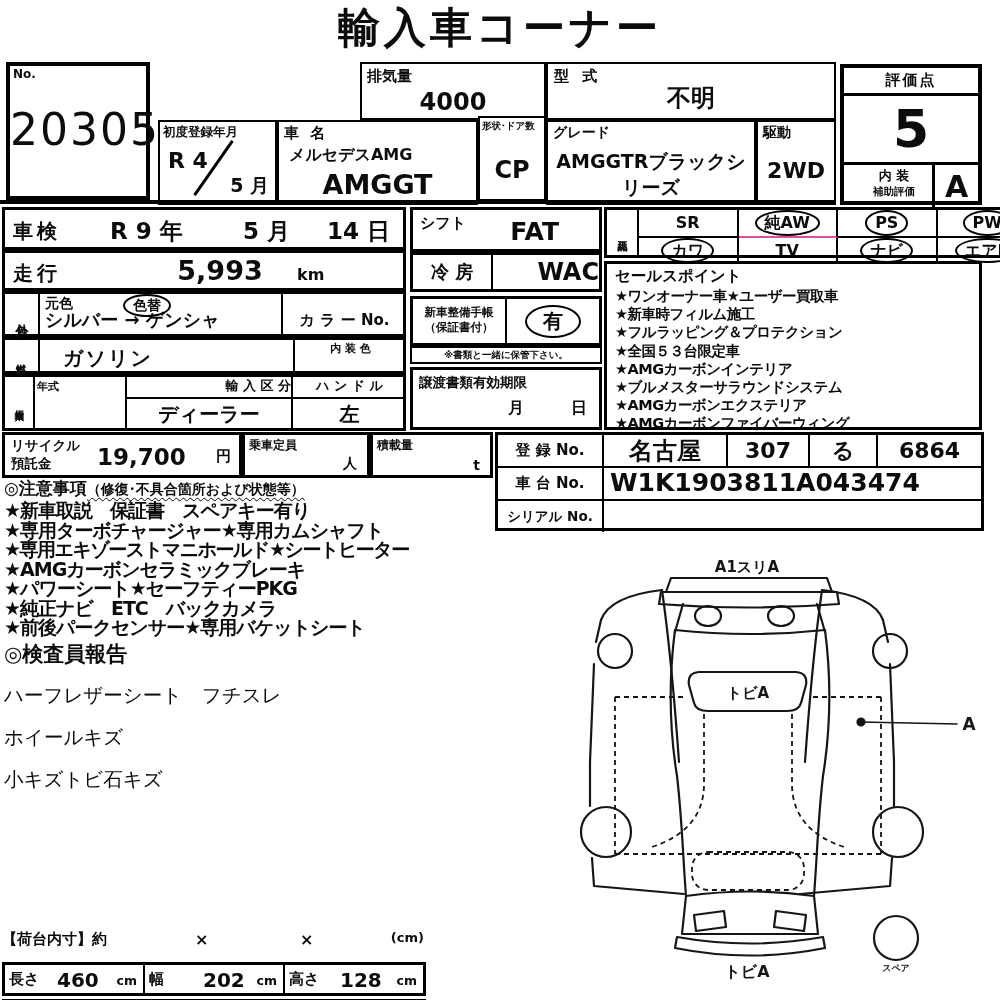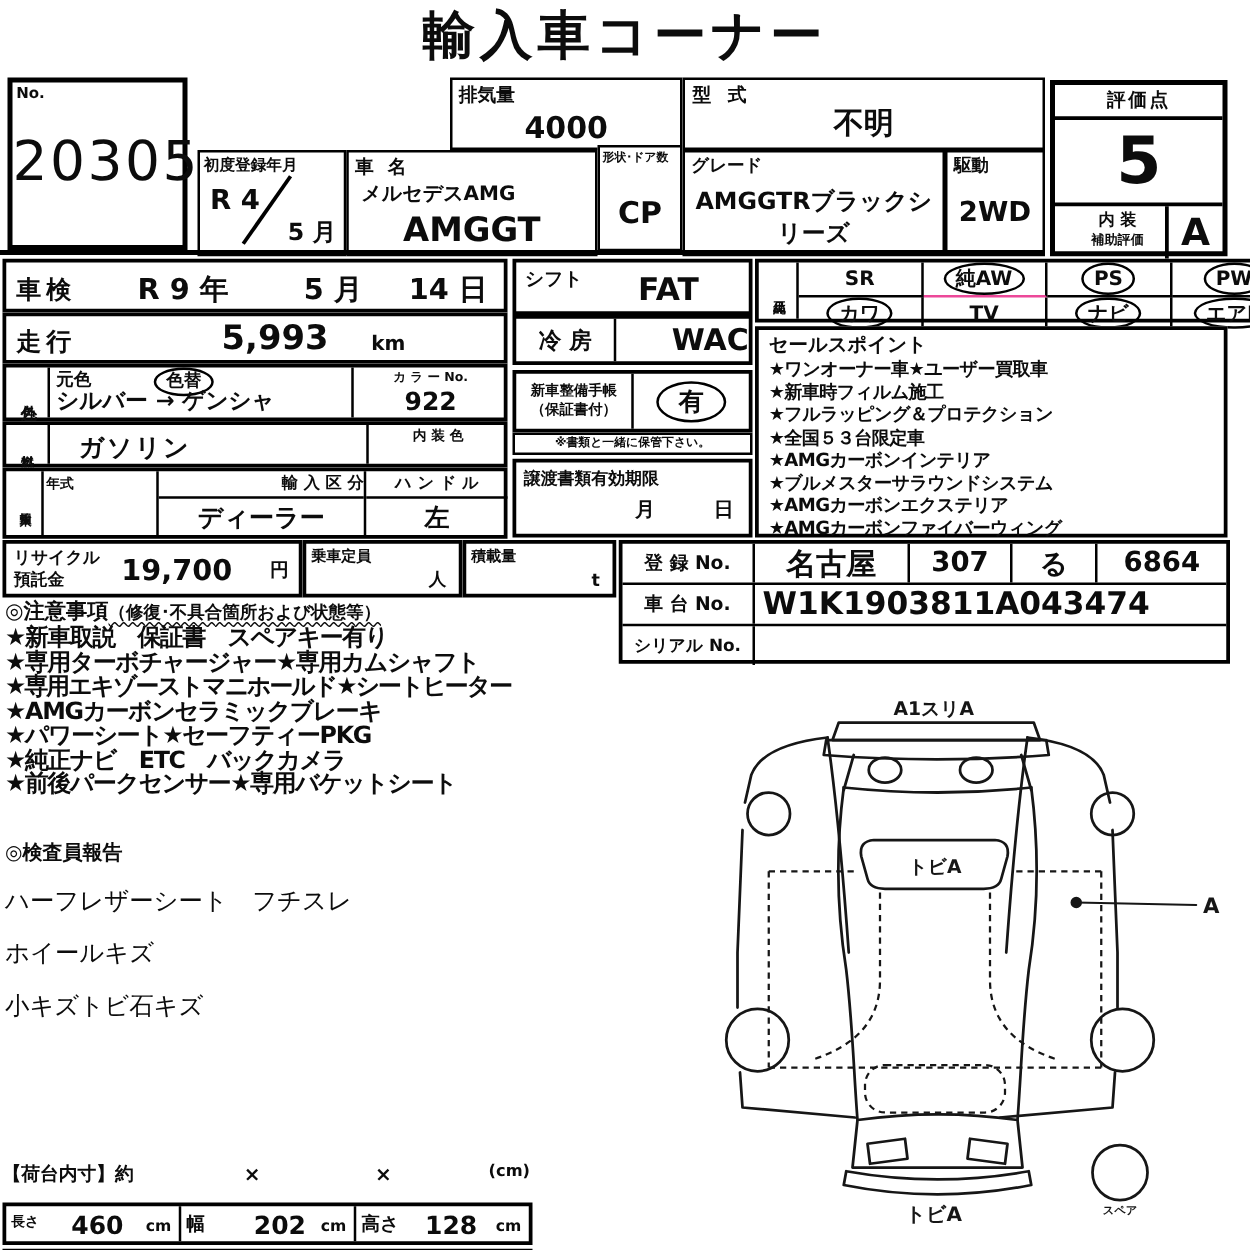--- a/index.html
+++ b/index.html
@@ -89,21 +89,21 @@
     <span class="ab bold" style="left:8px;top:7px;font-size:20px;letter-spacing:4px;">走行</span>
     <span class="ab bold" style="left:150px;top:2px;width:130px;text-align:center;font-size:27px;">5,993</span>
     <span class="ab bold" style="left:292px;top:12px;font-size:16px;">km</span>
   </div>
   <div class="cell b3" style="left:2px;top:291px;width:404px;height:46px;">
     <div class="vlbl" style="position:absolute;left:0;top:0;width:33px;height:100%;border-right:2px solid #000;font-size:13px;letter-spacing:0;">外色</div>
     <span class="ab bold" style="left:40px;top:1px;font-size:14px;">元色</span>
     <span class="ab bold chip circled" style="left:118px;top:0px;font-size:14px;">色替</span>
     <span class="ab bold" style="left:40px;bottom:2px;font-size:18px;">シルバー → ゲンシャ</span>
     <div class="ab" style="left:276px;top:0;width:125px;height:100%;border-left:2px solid #000;">
-      <div class="bold" style="font-size:10px;text-align:center;padding-top:1px;">カ ラ ー No.</div>
+      <div class="bold" style="font-size:15px;text-align:center;padding-top:17px;">カ ラ ー No.</div>
       <div class="bold" style="font-size:20px;text-align:center;">922</div>
     </div>
   </div>
   <div class="cell b3" style="left:2px;top:337px;width:404px;height:37px;">
     <div class="vlbl" style="position:absolute;left:0;top:0;width:33px;height:100%;border-right:2px solid #000;font-size:10.5px;letter-spacing:0;">燃料</div>
     <span class="ab bold" style="left:58px;top:5px;font-size:20px;letter-spacing:2px;">ガソリン</span>
     <div class="ab" style="left:288px;top:0;width:113px;height:100%;border-left:2px solid #000;">
       <div class="bold" style="font-size:11px;text-align:center;padding-top:1px;">内 装 色</div>
       <div></div>
     </div>
@@ -232,21 +232,21 @@
     <div class="bold" style="font-size:19px;line-height:19.5px;letter-spacing:-1px;">★新車取説　保証書　スペアキー有り</div>
     <div class="bold" style="font-size:19px;line-height:19.5px;letter-spacing:-1px;">★専用ターボチャージャー★専用カムシャフト</div>
     <div class="bold" style="font-size:19px;line-height:19.5px;letter-spacing:-1.5px;">★専用エキゾーストマニホールド★シートヒーター</div>
     <div class="bold" style="font-size:19px;line-height:19.5px;letter-spacing:-1px;">★AMGカーボンセラミックブレーキ</div>
     <div class="bold" style="font-size:19px;line-height:19.5px;letter-spacing:-1px;">★パワーシート★セーフティーPKG</div>
     <div class="bold" style="font-size:19px;line-height:19.5px;letter-spacing:-1px;">★純正ナビ　ETC　バックカメラ</div>
     <div class="bold" style="font-size:19px;line-height:19.5px;letter-spacing:-1px;">★前後パークセンサー★専用バケットシート</div>
   </div>
 
   <div class="ab" style="left:4px;top:640px;width:480px;">
-    <div class="bold" style="font-size:16px;margin-top:32px;">◎検査員報告</div>
+    <div class="bold" style="font-size:21px;">◎検査員報告</div>
     <div style="font-size:19.5px;margin-top:14px;">ハーフレザーシート　フチスレ</div>
     <div style="font-size:19.5px;margin-top:15px;">ホイールキズ</div>
     <div style="font-size:19.5px;margin-top:15px;">小キズトビ石キズ</div>
   </div>
 
   <svg class="ab" style="left:565px;top:556px;" width="435" height="444" viewBox="0 0 435 444" xmlns="http://www.w3.org/2000/svg">
     <g stroke="#161616" stroke-width="2.2" fill="none" stroke-linejoin="round" stroke-linecap="round">
 
       <path d="M 106,22 L 262,22 L 267,36 L 101,36 Z"></path>
       <path d="M 96,36 L 272,36 L 274,48 Q 185,55 94,48 Z"></path>
@@ -307,21 +307,21 @@
   </svg>
 
   <div class="ab" style="left:0;top:930px;width:428px;height:24px;">
     <span class="ab bold" style="left:2px;top:0;font-size:15px;">【荷台内寸】約</span>
     <span class="ab bold" style="left:195px;top:0;font-size:16px;">×</span>
     <span class="ab bold" style="left:300px;top:0;font-size:16px;">×</span>
     <span class="ab bold" style="right:4px;top:0;font-size:13px;">(cm)</span>
   </div>
   <div class="cell b3" style="left:2px;top:962px;width:424px;height:34px;display:flex;">
     <div style="flex:1;border-right:2.5px solid #000;position:relative;">
-      <span class="ab bold" style="left:4px;top:5px;font-size:11px;">長さ</span>
+      <span class="ab bold" style="left:4px;top:5px;font-size:15px;">長さ</span>
       <span class="ab bold" style="left:52px;top:3px;font-size:20px;">460</span>
       <span class="ab bold" style="right:6px;top:8px;font-size:12.5px;">cm</span>
     </div>
     <div style="flex:1;border-right:2.5px solid #000;position:relative;">
       <span class="ab bold" style="left:4px;top:5px;font-size:15px;">幅</span>
       <span class="ab bold" style="left:58px;top:3px;font-size:20px;">202</span>
       <span class="ab bold" style="right:6px;top:8px;font-size:12.5px;">cm</span>
     </div>
     <div style="flex:1;position:relative;">
       <span class="ab bold" style="left:4px;top:5px;font-size:15px;">高さ</span>

